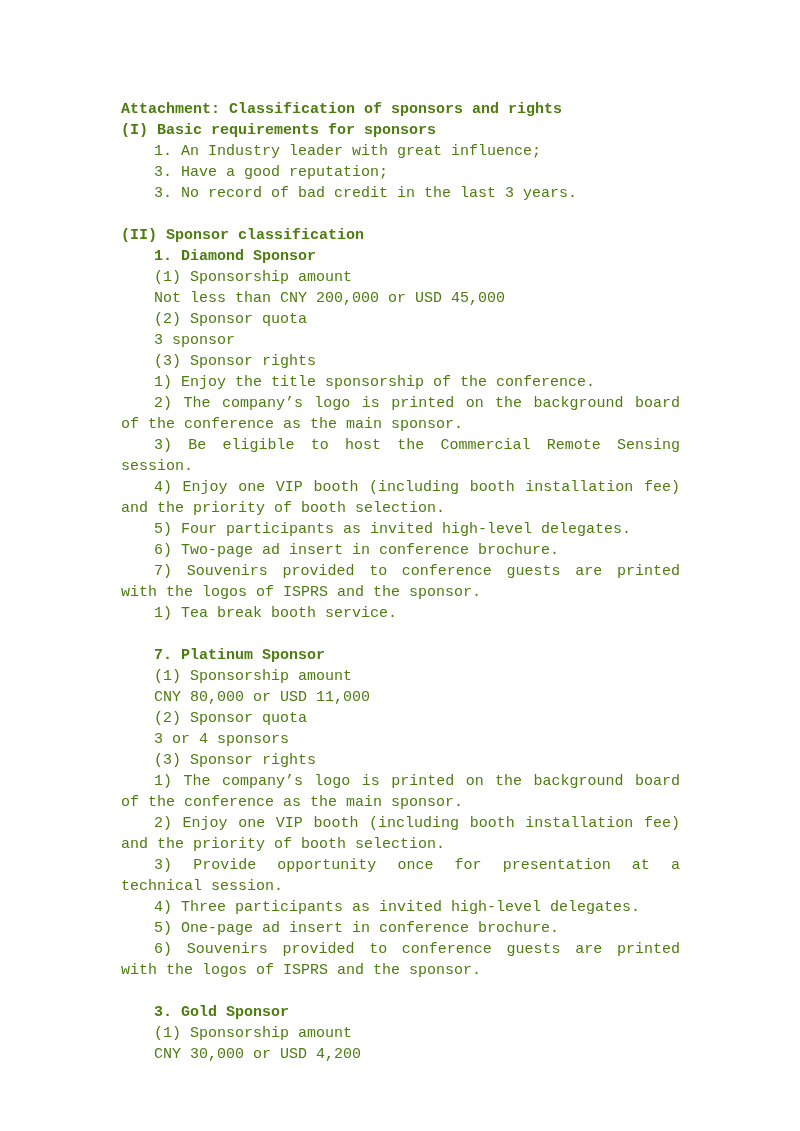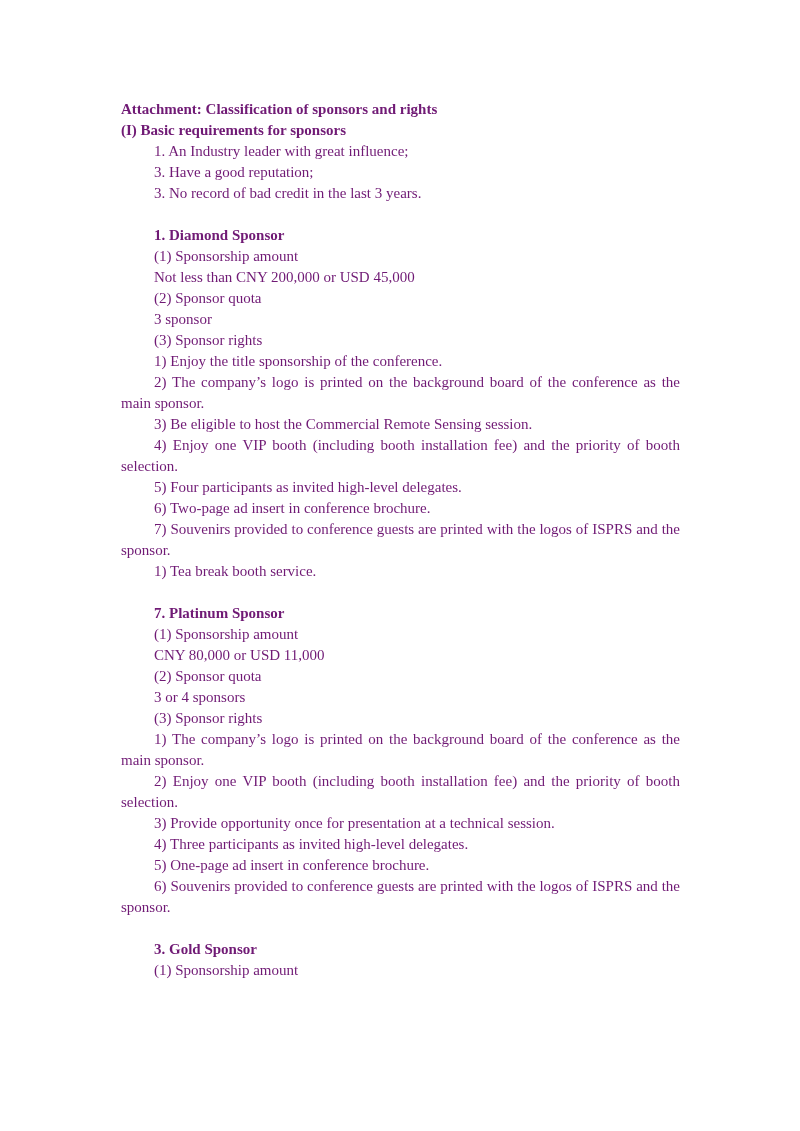--- a/index.html
+++ b/index.html
@@ -12,24 +12,24 @@
     width: 800px;
     height: 1131px;
     background: #ffffff;
     overflow: hidden;
   }
   .content {
     position: absolute;
     left: 121px;
     top: 99px;
     width: 559px;
-    font-family: Liberation Serif, serif;
+    font-family: Liberation Mono, monospace;
     font-size: 15px;
     line-height: 21px;
-    color: #701a75;
+    color: #4d7c0f;
   }
   .content p {
     margin: 0;
     text-indent: 33px;
     text-align: justify;
   }
   .b { font-weight: bold; }
   .h0 { text-indent: 0 !important; }
   .gap { height: 21px; }
 </style>
@@ -41,20 +41,21 @@
 
     <p class="b h0">Attachment: Classification of sponsors and rights</p>
 
     <p class="b h0">(I) Basic requirements for sponsors</p>
     <p>1. An Industry leader with great influence;</p>
     <p>3. Have a good reputation;</p>
     <p>3. No record of bad credit in the last 3 years.</p>
 
     <div class="gap"></div>
 
+    <p class="b h0">(II) Sponsor classification</p>
 
     <p class="b">1. Diamond Sponsor</p>
     <p>(1) Sponsorship amount</p>
     <p>Not less than CNY 200,000 or USD 45,000</p>
     <p>(2) Sponsor quota</p>
     <p>3 sponsor</p>
     <p>(3) Sponsor rights</p>
     <p>1) Enjoy the title sponsorship of the conference.</p>
     <p>2) The company’s logo is printed on the background board of the conference as the main sponsor.</p>
     <p>3) Be eligible to host the Commercial Remote Sensing session.</p>
@@ -76,15 +77,16 @@
     <p>2) Enjoy one VIP booth (including booth installation fee) and the priority of booth selection.</p>
     <p>3) Provide opportunity once for presentation at a technical session.</p>
     <p>4) Three participants as invited high-level delegates.</p>
     <p>5) One-page ad insert in conference brochure.</p>
     <p>6) Souvenirs provided to conference guests are printed with the logos of ISPRS and the sponsor.</p>
 
     <div class="gap"></div>
 
     <p class="b">3. Gold Sponsor</p>
     <p>(1) Sponsorship amount</p>
+    <p>CNY 30,000 or USD 4,200</p>
 
   </div>
 </div>
 
 </body></html>

